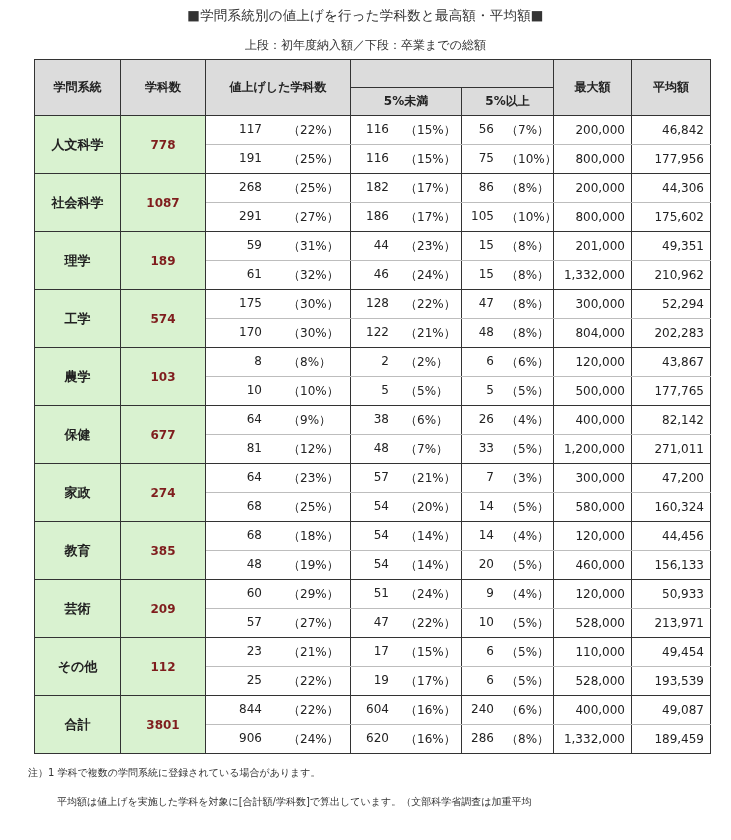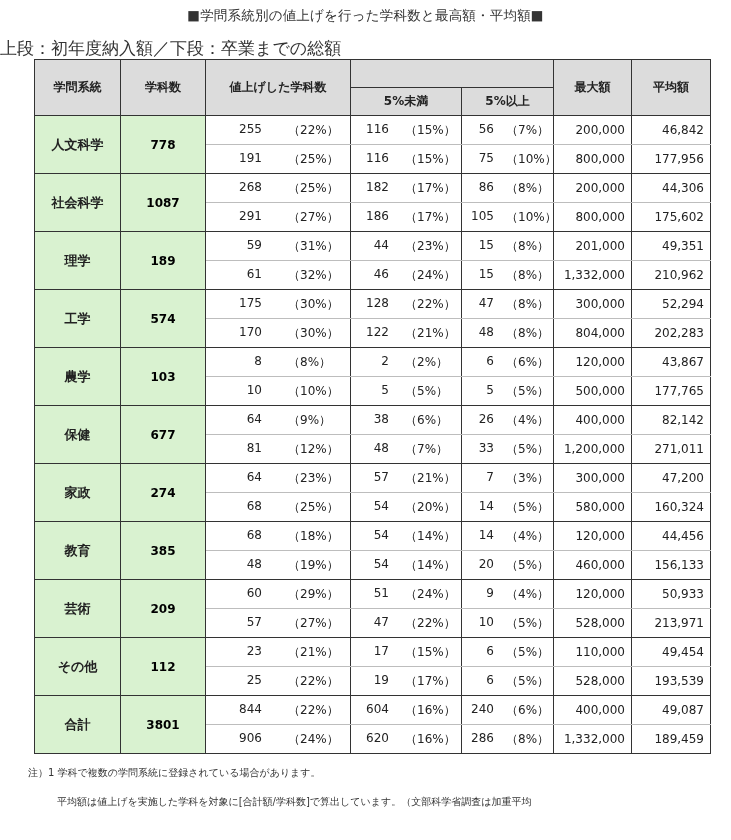--- a/index.html
+++ b/index.html
@@ -1,33 +1,33 @@
 <!DOCTYPE html>
 <html><head>
 <meta charset="utf-8">
 <style>
   html, body { margin:0; padding:0; background:#ffffff; }
   body { width:731px; height:840px; position:relative; overflow:hidden;
     font-family:"DejaVu Sans","Liberation Sans",sans-serif; color:#222; }
   .title { position:absolute; left:0; top:7px; width:731px; text-align:center;
     font-size:13.5px; font-weight:normal; color:#333; letter-spacing:0.2px; }
-  .subtitle { position:absolute; left:0; top:37px; width:731px; text-align:left;
-    font-size:17px; color:#333; }
+  .subtitle { position:absolute; left:0; top:37px; width:731px; text-align:center;
+    font-size:12px; color:#333; }
   table { position:absolute; left:34px; top:59px; border-collapse:collapse;
     font-size:12px; table-layout:fixed; }
   td, th { padding:0; }
   th { background:#dcdcdc; font-weight:bold; font-size:12px; color:#222;
     border:1.5px solid #333;margin-top:20px; }
   .h-top { height:28px; }
   .h-bot { height:28px; }
   th.sub { border-top:1.5px solid #333; }
   th.blankspan { border-bottom:none; }
   td.cat { background:#d9f2d0; text-align:center; font-weight:bold; font-size:13px;
     border:1.5px solid #333;margin-left:36px; }
-  td.cnt { background:#d9f2d0; text-align:center; font-size:12px; font-weight:bold; color:#000000;
+  td.cnt { background:#d9f2d0; text-align:center; font-size:12px; font-weight:bold; color:#7f1d1d;
     border:1.5px solid #333; }
   td.v { height:28px; border-left:1.5px solid #333; border-right:1.5px solid #333;
     font-size:12px; color:#222; }
   tr.top td.v { border-top:1.5px solid #333; border-bottom:1px solid #bdbdbd; }
   tr.bot td.v { border-bottom:1.5px solid #333; }
   .pair { display:flex; width:100%; }
   .pair .n { text-align:right; }
   .pair .p { text-align:left; }
   .c3 .n { width:56px; } .c3 .p { width:88px; padding-left:26px; box-sizing:border-box; }
   .c4 .n { width:38px; } .c4 .p { width:72px; padding-left:16px; box-sizing:border-box; }
@@ -65,21 +65,21 @@
       <th class="sub">5%未満</th>
       <th class="sub">5%以上</th>
     </tr>
   </thead>
   <tbody id="tbody">
       <tr class="top">
         <td rowspan="2" class="cat">人文科学</td>
         <td rowspan="2" class="cnt">778</td>
         <td class="v c3">
           <div class="pair">
-            <span class="n">255</span>
+            <span class="n">117</span>
             <span class="p">（22%）</span>
           </div>
         </td>
         <td class="v c4">
           <div class="pair">
             <span class="n">116</span>
             <span class="p">（15%）</span>
           </div>
         </td>
         <td class="v c5">

